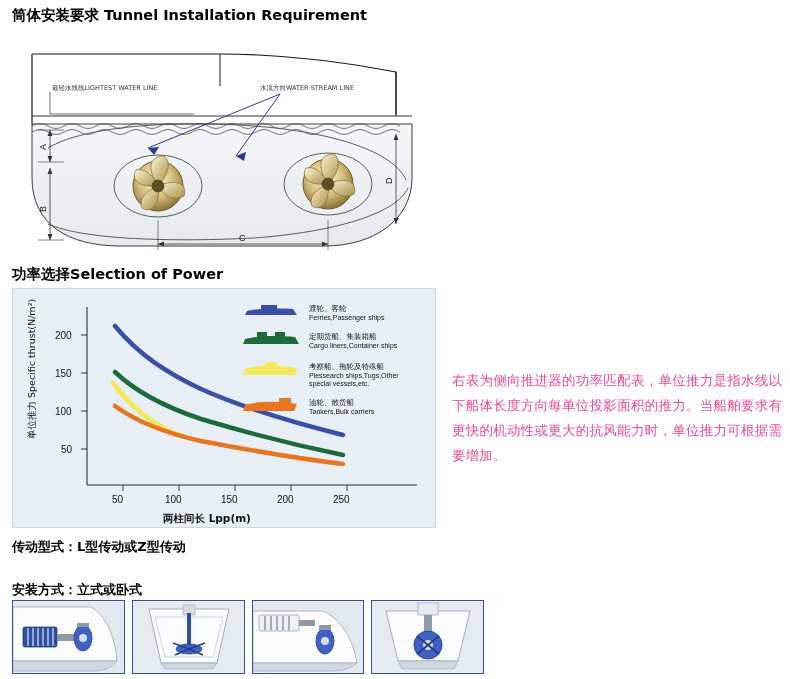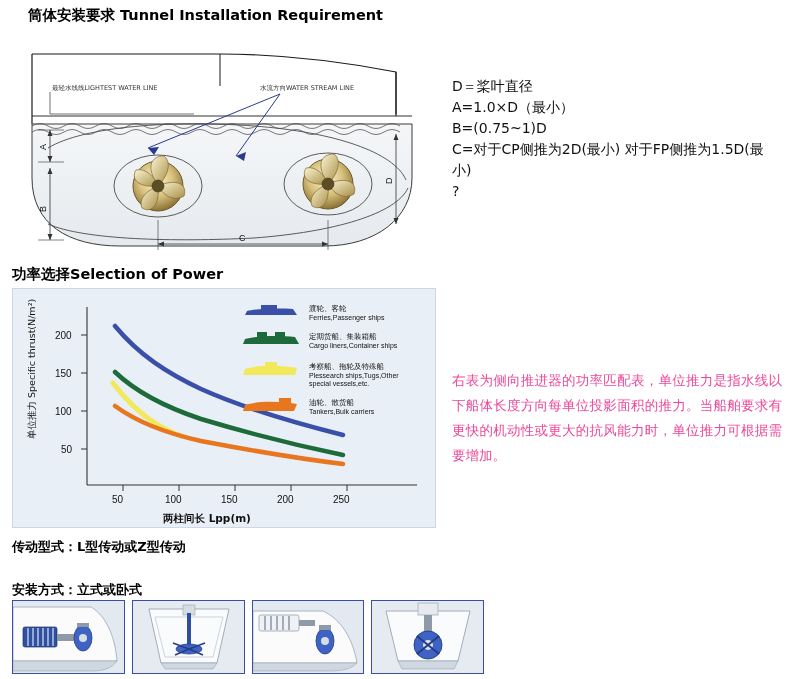--- a/index.html
+++ b/index.html
@@ -18,21 +18,21 @@
 
   
   .section-title {
     position: absolute;
     font-weight: bold;
     font-size: 14.5px;
     color: #000;
     white-space: nowrap;
     letter-spacing: 0px;
   }
-  #title-tunnel { left: 12px; top: 6px; margin-left: 16px; }
+  #title-tunnel { left: 12px; top: 6px; }
   #title-power  { left: 12px; top: 265px; }
   .spec-line {
     position: absolute;
     font-weight: bold;
     font-size: 13px;
     color: #000;
     white-space: nowrap;
   }
   #line-drive { left: 12px; top: 538px; }
   #line-mount { left: 12px; top: 581px; }
@@ -184,27 +184,20 @@
 
       <line x1="134" y1="192" x2="134" y2="222" stroke="#333" stroke-width="0.6"></line>
       <line x1="304" y1="192" x2="304" y2="222" stroke="#333" stroke-width="0.6"></line>
       <line x1="134" y1="216" x2="304" y2="216" stroke="#333" stroke-width="0.8"></line>
       <path d="M134 216 l6 -2.5 v5 z" fill="#333"></path>
       <path d="M304 216 l-6 -2.5 v5 z" fill="#333"></path>
       <text x="215" y="213" font-size="9" fill="#111" font-family="Liberation Sans, sans-serif">C</text>
     </svg>
   </div>
 
-  <div id="formula-block">
-    <div class="cn">D＝桨叶直径</div>
-    <div class="cn">A=1.0×D（最小）</div>
-    <div class="cn">B=(0.75~1)D</div>
-    <div class="cn">C=对于CP侧推为2D(最小) 对于FP侧推为1.5D(最小)</div>
-    <div class="cn">?</div>
-  </div>
 
   <div class="section-title cn" id="title-power">功率选择Selection of Power</div>
 
   <div id="fig-power">
     <svg width="422" height="238" viewBox="0 0 422 238" xmlns="http://www.w3.org/2000/svg">
       <rect x="0" y="0" width="422" height="238" fill="#e9eff6"></rect>
 
       <line x1="74" y1="18" x2="74" y2="196" stroke="#333" stroke-width="1.1"></line>
       <line x1="74" y1="196" x2="404" y2="196" stroke="#333" stroke-width="1.1"></line>
 

